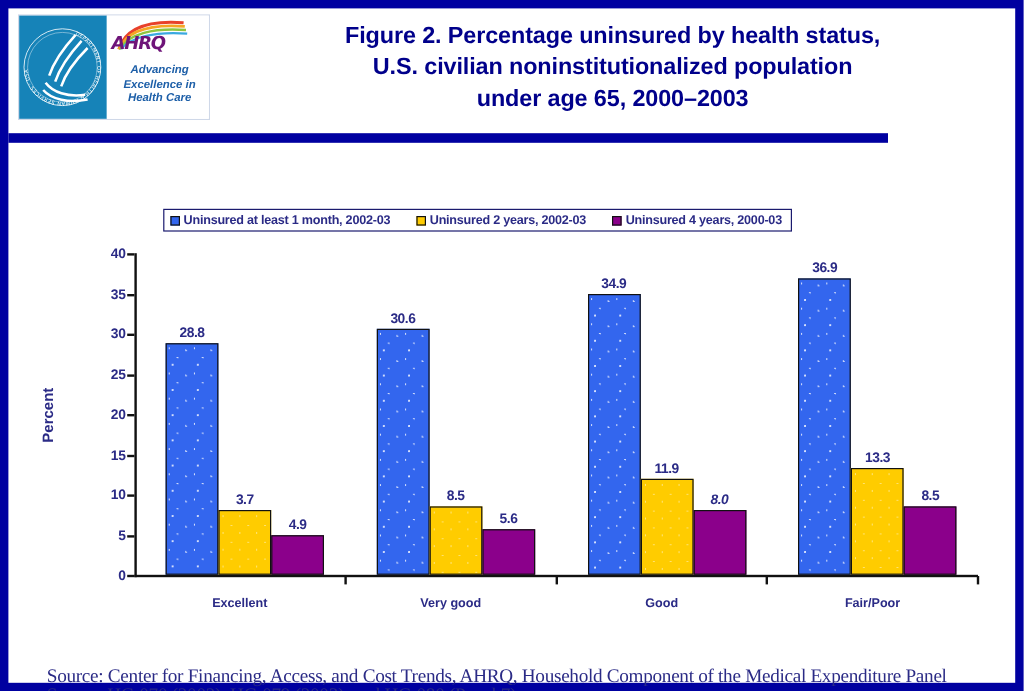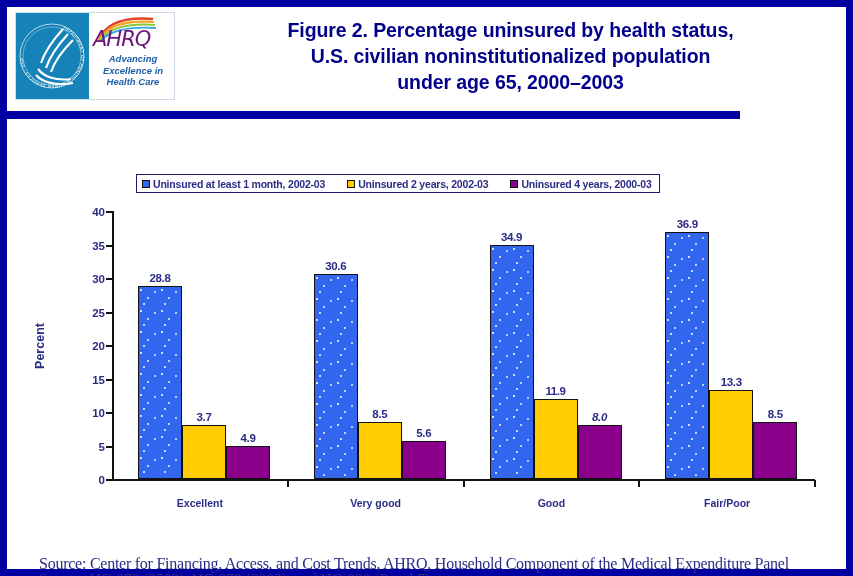--- a/index.html
+++ b/index.html
@@ -66,23 +66,23 @@
     flex: 1;
     position: relative;
     background: #ffffff;
     overflow: hidden;
   }
   #ahrq-word {
     position: absolute;
     left: 4px;
     top: 16px;
     font-family: "DejaVu Sans", sans-serif;
-    font-weight: normal;
+    font-weight: bold;
     font-style: italic;
-    font-size: 21px;
+    font-size: 15px;
     color: #6e1478;
     letter-spacing: -1px;
     line-height: 1;
   }
   #ahrq-arc {
     position: absolute;
     left: 8px;
     top: 3px;
     width: 72px;
     height: 26px;

